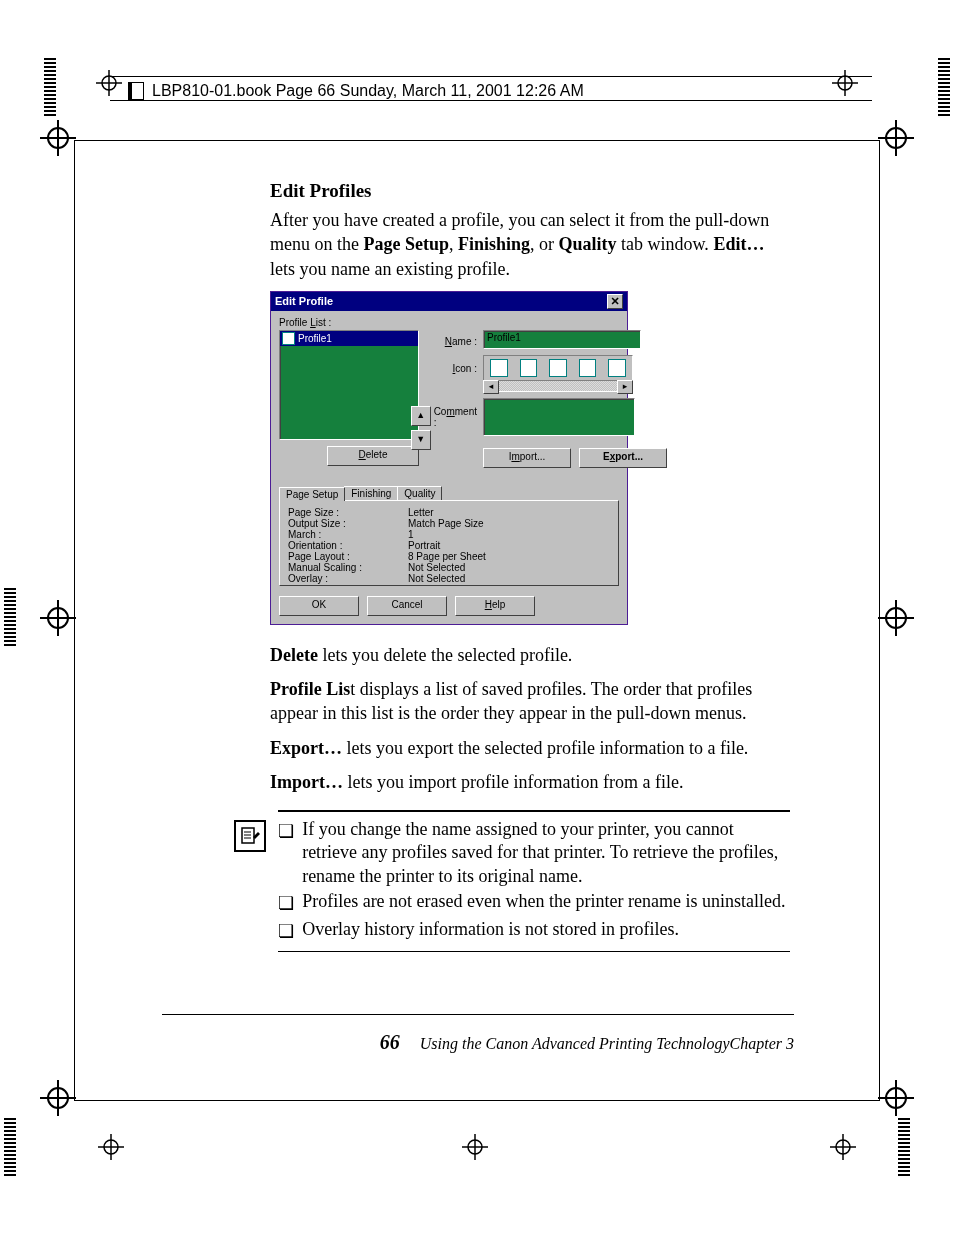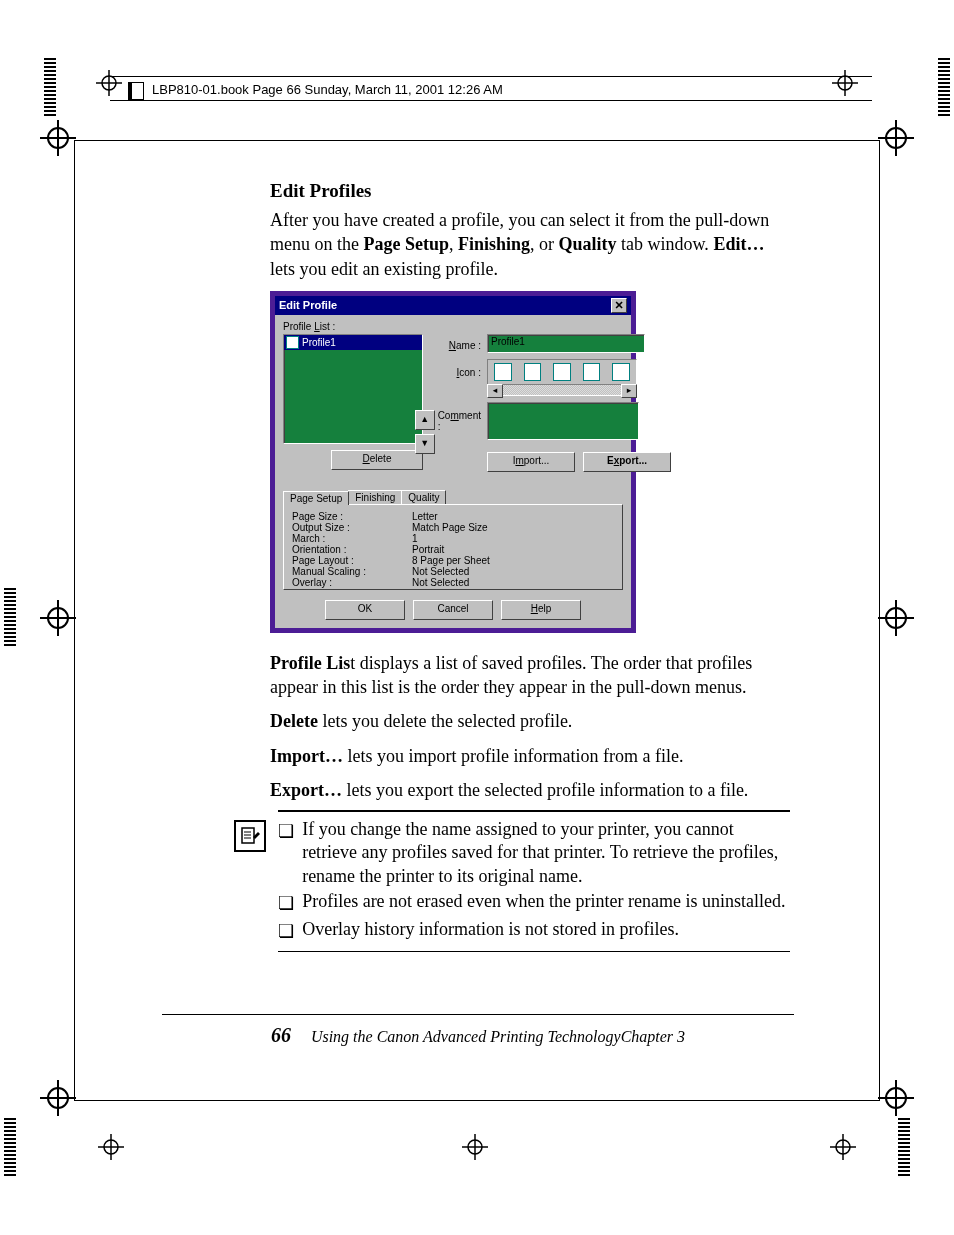--- a/index.html
+++ b/index.html
@@ -26,21 +26,21 @@
     background: repeating-linear-gradient(0deg, #000 0 2px, #fff 2px 4px);
   }
   .hline { position: absolute; background: #000; height: 1px; }
   .vline { position: absolute; background: #000; width: 1px; }
 
   .header-meta {
     position: absolute;
     left: 128px;
     top: 82px;
     font-family: Arial, Helvetica, sans-serif;
-    font-size: 13px;
+    font-size: 16px;
     display: flex;
     align-items: flex-start;
     gap: 8px;
   }
   .header-meta .book-icon {
     width: 14px; height: 16px;
     border: 1px solid #000;
     background: linear-gradient(90deg, #000 0 3px, #fff 3px 100%);
   }
   .top-rule {
@@ -70,21 +70,21 @@
   .para {
     font-size: 18px;
     line-height: 1.35;
     margin-bottom: 10px;
   }
   .para b { font-weight: bold; }
 
   .dialog {
     margin: 10px 0 18px 0;
     width: 356px;
-    border: 5px solid #4c1d95;
+    border: 1px solid #4c1d95;
     font-family: "MS Sans Serif", Arial, sans-serif;
     font-size: 10px;
     background: #c0c0c0;
   }
   .dlg-title {
     background: #000080;
     color: #fff;
     font-weight: bold;
     font-size: 11px;
     padding: 2px 4px;
@@ -233,21 +233,21 @@
     height: 86px;
     box-sizing: border-box;
   }
   .tab-panel .grid {
     display: grid;
     grid-template-columns: 120px auto;
     row-gap: 0px;
   }
   .dlg-footer {
     display: flex;
-    justify-content: center;
+    justify-content: flex-start;
     gap: 8px;
     margin-top: 10px;
   }
 
   .note-block {
     position: absolute;
     left: 234px;
     top: 810px;
     width: 556px;
   }
@@ -278,23 +278,23 @@
     flex: 0 0 auto;
     padding-top: 2px;
   }
 
   .footer {
     position: absolute;
     left: 162px;
     right: 160px;
     top: 1014px;
     border-top: 1px solid #000;
-    padding-top: 9px;
-    display: flex;
-    justify-content: center;
+    padding-top: 16px;
+    display: flex;
+    justify-content: flex-end;
     align-items: baseline;
     font-size: 16px;
     font-style: italic;
   }
   .footer .pnum {
     font-weight: bold;
     font-size: 20px;
     font-style: italic;
     margin-right: 16px;
   }
@@ -401,21 +401,21 @@
   <div class="top-rule"></div>
   <div class="header-meta">
     <span class="book-icon"></span>
     <span>LBP810-01.book  Page 66  Sunday, March 11, 2001  12:26 AM</span>
   </div>
   <div class="top-rule2"></div>
 
   <div class="content">
     <div class="h2">Edit Profiles</div>
     <div class="para">
-      <span>After you have created a profile, you can select it from the pull-down menu on the </span><b>Page Setup</b><span>, </span><b>Finishing</b><span>, or </span><b>Quality</b><span> tab window. </span><b>Edit…</b><span> lets you edit an existing profile.</span>
+      <span>After you have created a profile, you can select it from the pull-down menu on the </span><b>Page Setup</b><span>, </span><b>Finishing</b><span>, or </span><b>Quality</b><span> tab window. </span><b>Edit…</b><span> lets you name an existing profile.</span>
     </div>
 
     <div class="dialog">
       <div class="dlg-title">
         <span>Edit Profile</span>
         <span class="dlg-close">✕</span>
       </div>
       <div class="dlg-body">
         <div class="dlg-label">Profile <span class="u">L</span>ist :</div>
         <div style="display:flex; gap:6px; margin-top:2px;">
@@ -497,30 +497,30 @@
 
         <div class="dlg-footer">
           <div class="raised wide-btn" style="width:58px;">OK</div>
           <div class="raised wide-btn" style="width:58px;">Cancel</div>
           <div class="raised wide-btn" style="width:58px;"><span class="u">H</span>elp</div>
         </div>
       </div>
     </div>
 
     <div class="para">
+      <b>Delete</b><span> lets you delete the selected profile.</span>
+    </div>
+    <div class="para">
       <b>Profile Lis</b><span>t displays a list of saved profiles. The order that profiles appear in this list is the order they appear in the pull-down menus.</span>
     </div>
     <div class="para">
-      <b>Delete</b><span> lets you delete the selected profile.</span>
+      <b>Export…</b><span> lets you export the selected profile information to a file.</span>
     </div>
     <div class="para">
       <b>Import…</b><span> lets you import profile information from a file.</span>
-    </div>
-    <div class="para">
-      <b>Export…</b><span> lets you export the selected profile information to a file.</span>
     </div>
   </div>
 
   <div class="note-block">
     <div class="note-icon">
       <svg width="20" height="20" viewBox="0 0 20 20">
         <rect x="2" y="2" width="12" height="15" fill="none" stroke="#000" stroke-width="1.5"></rect>
         <line x1="4" y1="6" x2="11" y2="6" stroke="#000"></line>
         <line x1="4" y1="9" x2="11" y2="9" stroke="#000"></line>
         <line x1="4" y1="12" x2="11" y2="12" stroke="#000"></line>

